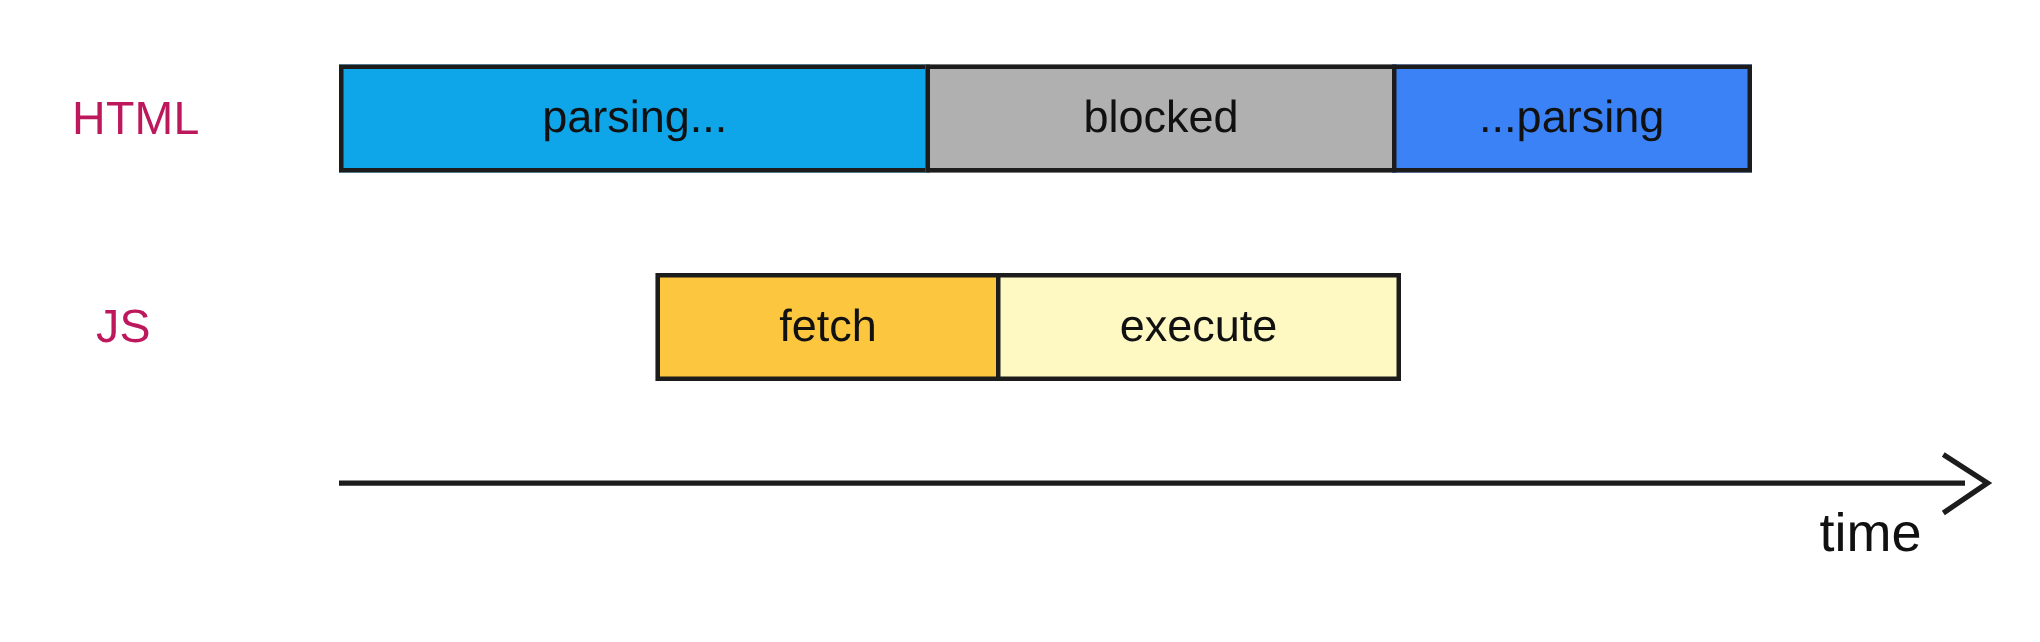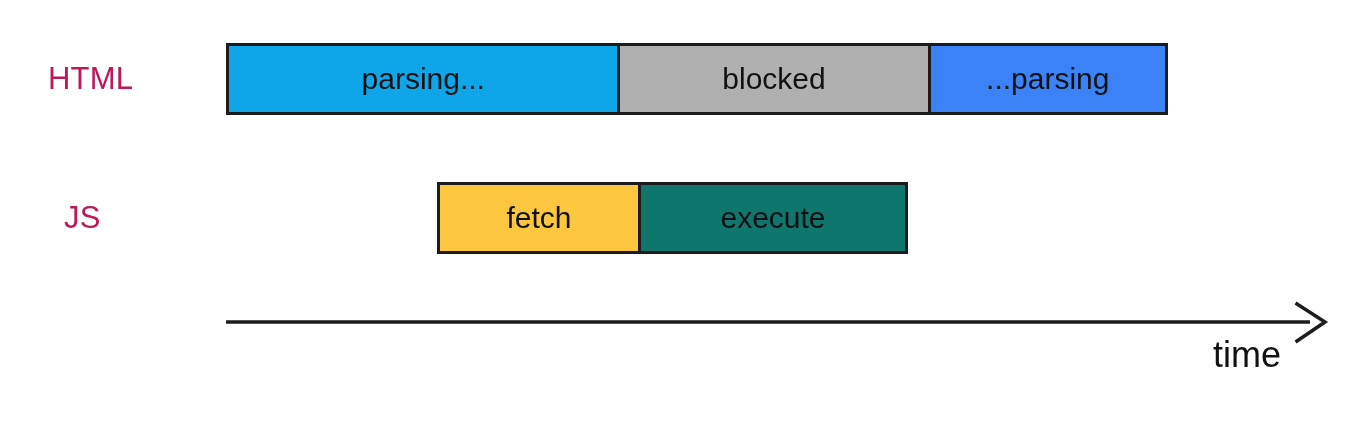--- a/index.html
+++ b/index.html
@@ -84,22 +84,22 @@
 
   <div class="bar" id="bar-html">
     <div class="segment" id="seg-html-parsing" style="width:412px;background:#0ea5e9;">parsing...</div>
     <div class="segment" id="seg-html-blocked" style="width:327px;background:#b0b0b0;">blocked</div>
     <div class="segment" id="seg-html-parsing-resume" style="width:251px;background:#3b82f6;">...parsing</div>
   </div>
 
   <div class="row-label" id="label-js">JS</div>
 
   <div class="bar" id="bar-js">
-    <div class="segment" id="seg-js-fetch" style="width:204px;background:#fcc63f;">fetch</div>
-    <div class="segment" id="seg-js-execute" style="width:270px;background:#0f766e;">execute</div>
+    <div class="segment" id="seg-js-fetch" style="width:230px;background:#fcc63f;">fetch</div>
+    <div class="segment" id="seg-js-execute" style="width:270px;background:#fef9c3;">execute</div>
   </div>
 
   <svg id="time-axis" viewBox="0 0 1115 46">
     <line x1="6" y1="22" x2="1090" y2="22" stroke="#1c1c1c" stroke-width="3.5"></line>
     <polyline points="1077,4 1105,22 1077,41" fill="none" stroke="#1c1c1c" stroke-width="3.5" stroke-linecap="square" stroke-linejoin="miter"></polyline>
   </svg>
 
   <div id="time-label">time</div>
 
 </div>

